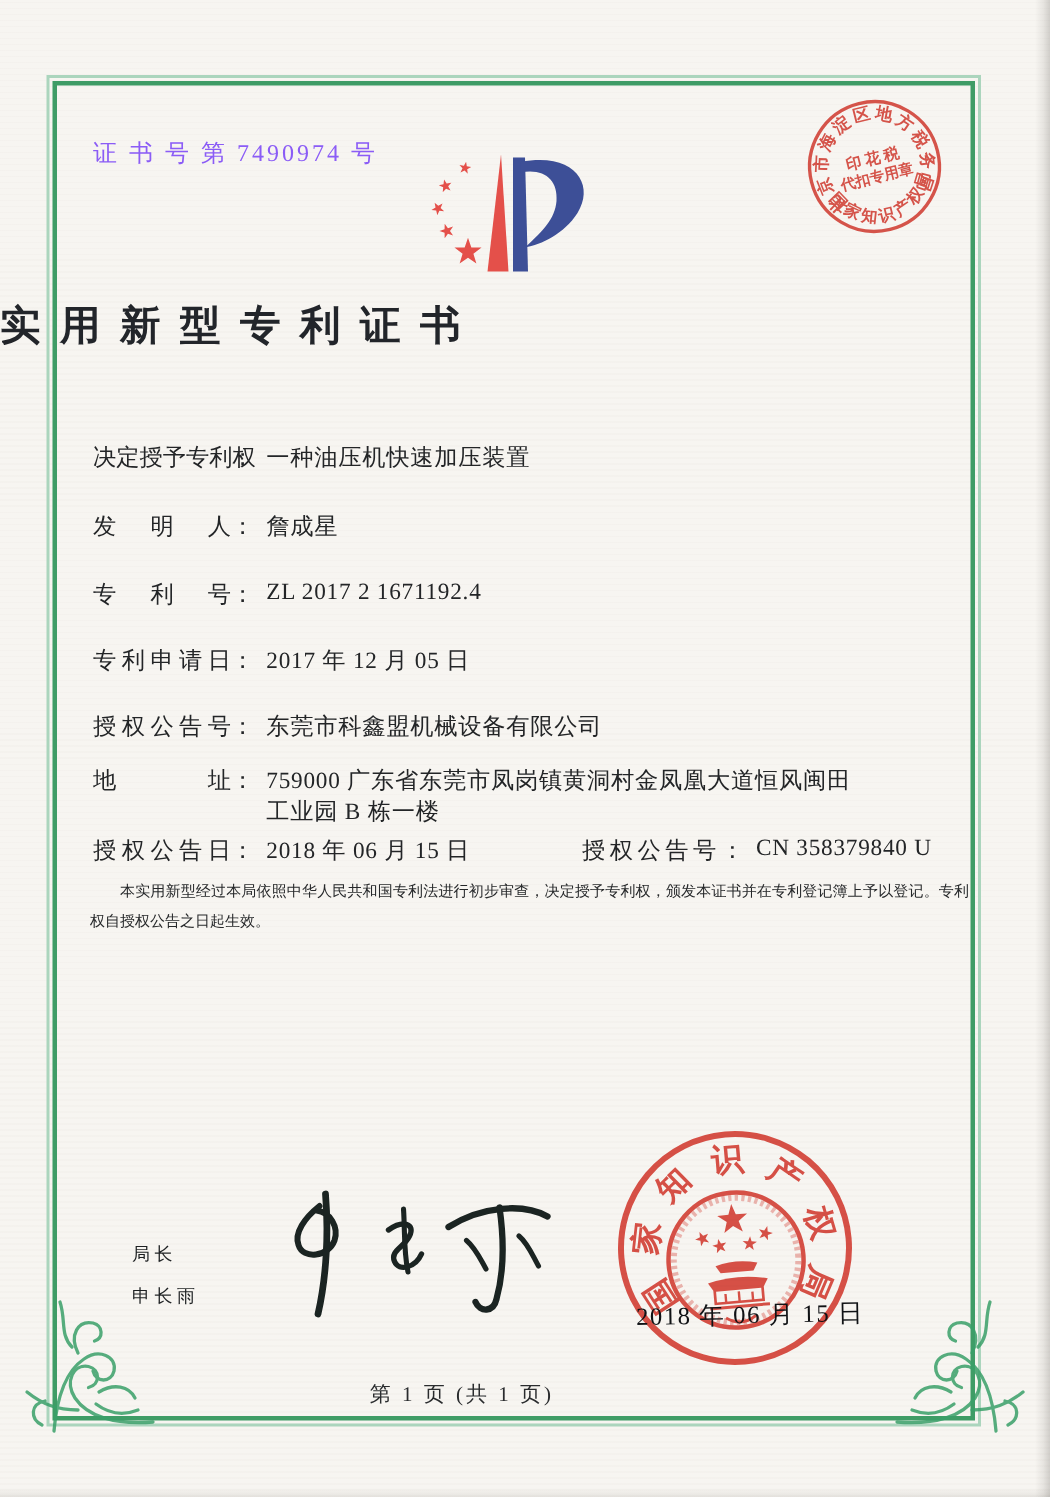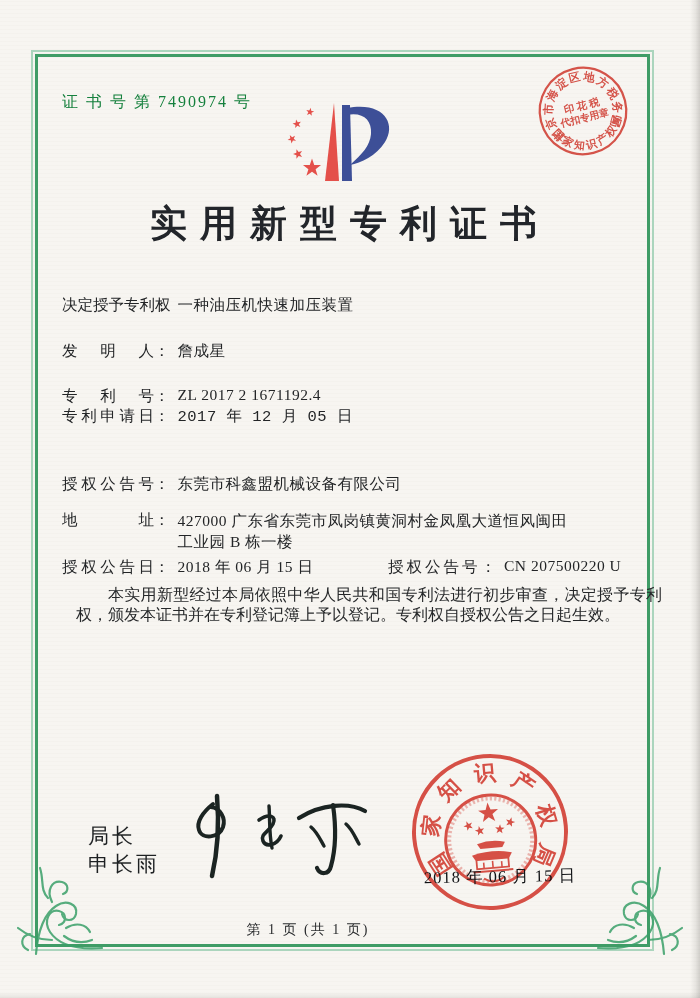--- a/index.html
+++ b/index.html
@@ -17,45 +17,45 @@
   .edge-bottom{position:absolute;left:0;bottom:0;width:100%;height:6px;z-index:60;pointer-events:none;
     background:linear-gradient(180deg, rgba(0,0,0,0), rgba(80,75,70,.10));}
 
   
   .frame{position:absolute;left:31px;top:50px;width:619px;height:897px;z-index:2;
     border:2px solid #abd5bd;}
   .frame-inner{position:absolute;inset:2px;border:3px solid #3f9c66;}
 
   .abs{position:absolute;}
 
-  .cert-no{left:62px;top:92px;font-size:16px;letter-spacing:2px;color:#15803d;z-index:5;}
+  .cert-no{left:62px;top:92px;font-size:16px;letter-spacing:2px;color:#8b5cf6;z-index:5;}
 
   .logo{left:281px;top:101px;width:122px;height:97px;z-index:5;}
 
-  .title{left:0;top:199px;width:700px;text-align:center;font-size:37px;font-weight:600;
+  .title{left:0;top:199px;width:700px;text-align:left;font-size:27px;font-weight:600;
     letter-spacing:13px;color:#22252a;z-index:5;}
 
   .row{left:62px;font-size:15.5px;z-index:5;white-space:nowrap;color:#232527;}
   .row .lbl{display:inline-block;width:92px;text-align:justify;text-align-last:justify;vertical-align:top;}
   .row .colon{display:inline-block;vertical-align:top;}
   .row .val{display:inline-block;margin-left:8px;vertical-align:top;letter-spacing:.5px;}
   .row-name{top:295px;} .row-inventor{top:341px;} .row-patentno{top:386px;}
-  .row-filing{top:406px;font-family:Liberation Mono, monospace;} .row-patentee{top:474px;}
+  .row-filing{top:430px;} .row-patentee{top:474px;}
   .row-address{top:510px;white-space:normal;}
   .row-address .val{width:470px;line-height:21px;}
   .row-grant{top:557px;}
   .grant-no-pair{position:absolute;left:326px;top:0;}
   .grant-no-pair .lbl{width:auto;letter-spacing:3px;font-family:Liberation Serif, serif;}
 
-  .paragraphs{left:76px;top:585px;width:586px;z-index:5;font-size:16px;line-height:19.8px;
+  .paragraphs{left:60px;top:585px;width:586px;z-index:5;font-size:10px;line-height:19.8px;
     text-align:justify;color:#26282a;}
   .paragraphs p{margin:0;text-indent:2em;}
 
   .signatory{left:88px;top:822px;z-index:5;font-family:"Liberation Sans","DejaVu Sans",sans-serif;
-    font-size:21px;letter-spacing:3px;color:#1d2022;line-height:28px;}
+    font-size:12px;letter-spacing:3px;color:#1d2022;line-height:28px;}
 
   .signature{left:183px;top:790px;width:195px;height:92px;z-index:6;}
 
   .seal{z-index:30;mix-blend-mode:multiply;}
   .seal-tax{left:536px;top:64px;width:94px;height:94px;transform:rotate(-14deg);opacity:.93;}
   .seal-cnipa{left:410px;top:752px;width:160px;height:160px;transform:rotate(-5deg);opacity:.95;}
   .seal-date{left:424px;top:866px;font-size:16.5px;color:#101215;letter-spacing:1px;z-index:40;transform:rotate(-1deg);}
 
   .flourish{width:100px;height:100px;z-index:4;}
   .flourish-left{left:6px;top:858px;}
@@ -130,26 +130,26 @@
 <div class="abs row row-patentno">
   <span class="lbl">专利号</span><span class="colon">：</span><span class="val">ZL 2017 2 1671192.4</span>
 </div>
 <div class="abs row row-filing">
   <span class="lbl">专利申请日</span><span class="colon">：</span><span class="val">2017 年 12 月 05 日</span>
 </div>
 <div class="abs row row-patentee">
   <span class="lbl">授权公告号</span><span class="colon">：</span><span class="val">东莞市科鑫盟机械设备有限公司</span>
 </div>
 <div class="abs row row-address">
-  <span class="lbl">地址</span><span class="colon">：</span><span class="val"><span>427000 广东省东莞市凤岗镇黄洞村金凤凰大道恒风闽田</span><br><span>工业园 B 栋一楼</span></span>
+  <span class="lbl">地址</span><span class="colon">：</span><span class="val"><span>759000 广东省东莞市凤岗镇黄洞村金凤凰大道恒风闽田</span><br><span>工业园 B 栋一楼</span></span>
 </div>
 <div class="abs row row-grant">
   <span class="lbl">授权公告日</span><span class="colon">：</span><span class="val">2018 年 06 月 15 日</span>
   <span class="grant-no-pair">
-    <span class="lbl">授权公告号</span><span class="colon">：</span><span class="val">CN 207500220 U</span>
+    <span class="lbl">授权公告号</span><span class="colon">：</span><span class="val">CN 358379840 U</span>
   </span>
 </div>
 
 <div class="abs paragraphs">
   <p>本实用新型经过本局依照中华人民共和国专利法进行初步审查，决定授予专利权，颁发本证书并在专利登记簿上予以登记。专利权自授权公告之日起生效。</p>
 </div>
 
 <div class="abs signatory">
   <div>局长</div>
   <div>申长雨</div>

